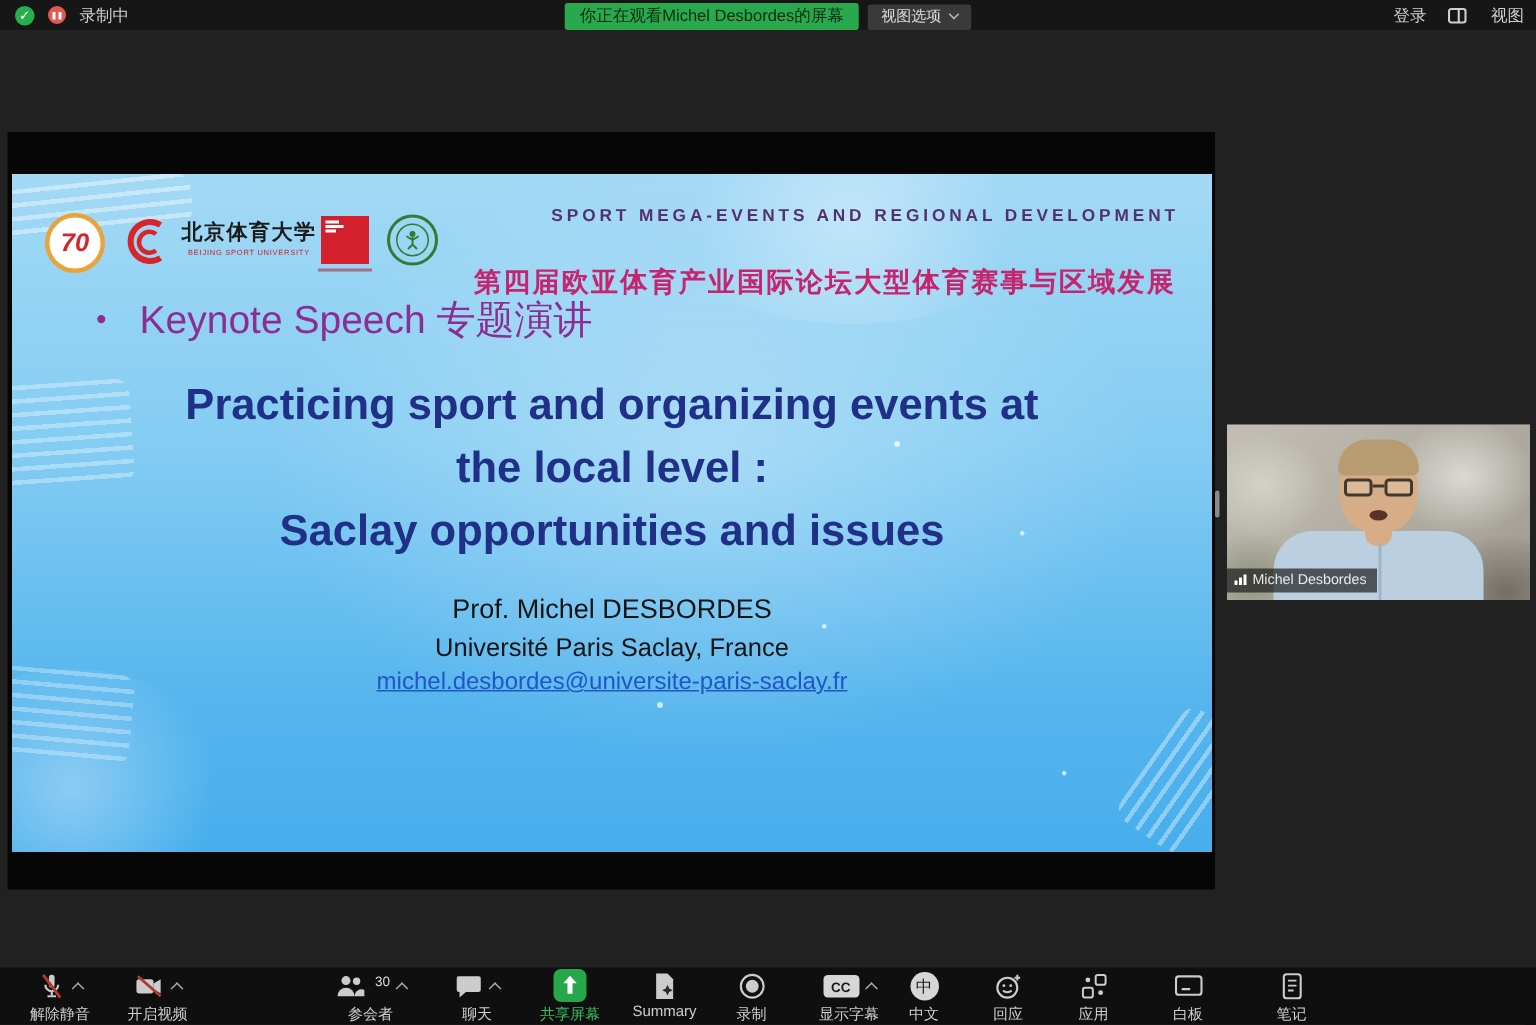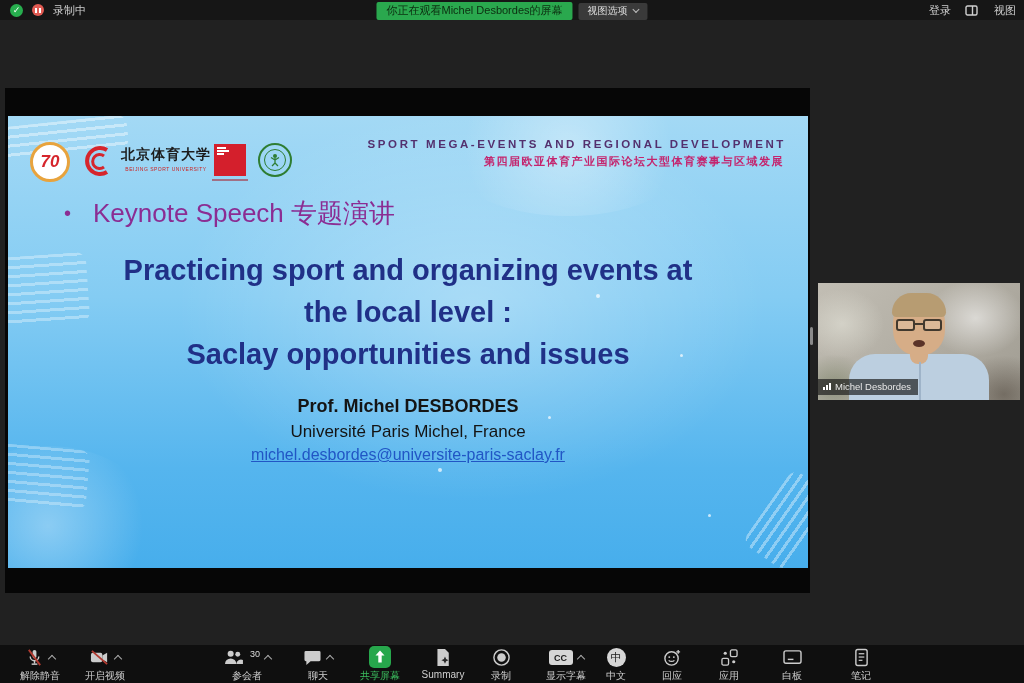--- a/index.html
+++ b/index.html
@@ -51,29 +51,29 @@
   .redsq i:nth-child(1){width:9px;} .redsq i:nth-child(2){width:12px;} .redsq i:nth-child(3){width:7px;}
   .redsq-sub { position:absolute; left:204px; top:39px; width:36px; height:2px; background:rgba(170,30,40,.55); }
   .greenlogo { position:absolute; left:250px; top:3px; width:34px; height:34px; border-radius:50%;
                border:2px solid #2e7d32; display:flex; align-items:center; justify-content:center; }
   .greenlogo .inner { width:22px; height:22px; border-radius:50%; border:1px solid #2e7d32;
                       display:flex; align-items:center; justify-content:center; }
 
   
   .forum-en { position:absolute; right:22px; top:22px; font-size:11.5px; letter-spacing:2.6px;
               color:#53306e; font-weight:bold; white-space:nowrap; }
-  .forum-zh { position:absolute; right:24px; top:38px; font-size:11px; letter-spacing:1.5px;
+  .forum-zh { position:absolute; right:24px; top:60px; font-size:18px; letter-spacing:1.5px;
               color:#c4256e; font-weight:bold; white-space:nowrap; }
   .keynote { position:absolute; left:56px; top:80px; font-size:26px; color:#8b2d93;
              display:flex; align-items:center; gap:22px; font-weight:500; }
   .keynote .bullet { font-size:20px; }
   .slide-title { position:absolute; left:40px; top:133px; width:720px; text-align:center;
                  font-size:29px; line-height:42px; font-weight:bold; color:#203087; }
   .speaker { position:absolute; left:40px; top:280px; width:720px; text-align:center; color:#141414; }
-  .speaker .nm { font-size:18px; margin-bottom:5px;font-weight:bold; }
+  .speaker .nm { font-size:18px; margin-bottom:5px; }
   .speaker .af { font-size:17px; margin-bottom:4px; }
   .speaker .em { font-size:16px; color:#2156c5; text-decoration:underline; }
   .slide-footer { position:absolute; left:40px; top:382px; width:720px; text-align:center;
                   font-size:17px; font-weight:bold; color:#203087; }
   .slide-footer sup { font-size:10px; }
 
   
   .vtile { position:absolute; left:818px; top:283px; width:202px; height:117px; overflow:hidden; background:#9a968c; }
   .vbg { position:absolute; inset:0;
          background:
@@ -205,21 +205,21 @@
       </div>
 
       <div class="slide-title">
         <div>Practicing sport and organizing events at</div>
         <div>the local level :</div>
         <div>Saclay opportunities and issues</div>
       </div>
 
       <div class="speaker">
         <div class="nm">Prof. Michel DESBORDES</div>
-        <div class="af">Université Paris Michel, France</div>
+        <div class="af">Université Paris Saclay, France</div>
         <div class="em">michel.desbordes@universite-paris-saclay.fr</div>
       </div>
 
     </div>
   </div>
 
   <div class="resize-handle"></div>
   <div class="vtile">
     <div class="vbg"></div>
     <div class="person">

